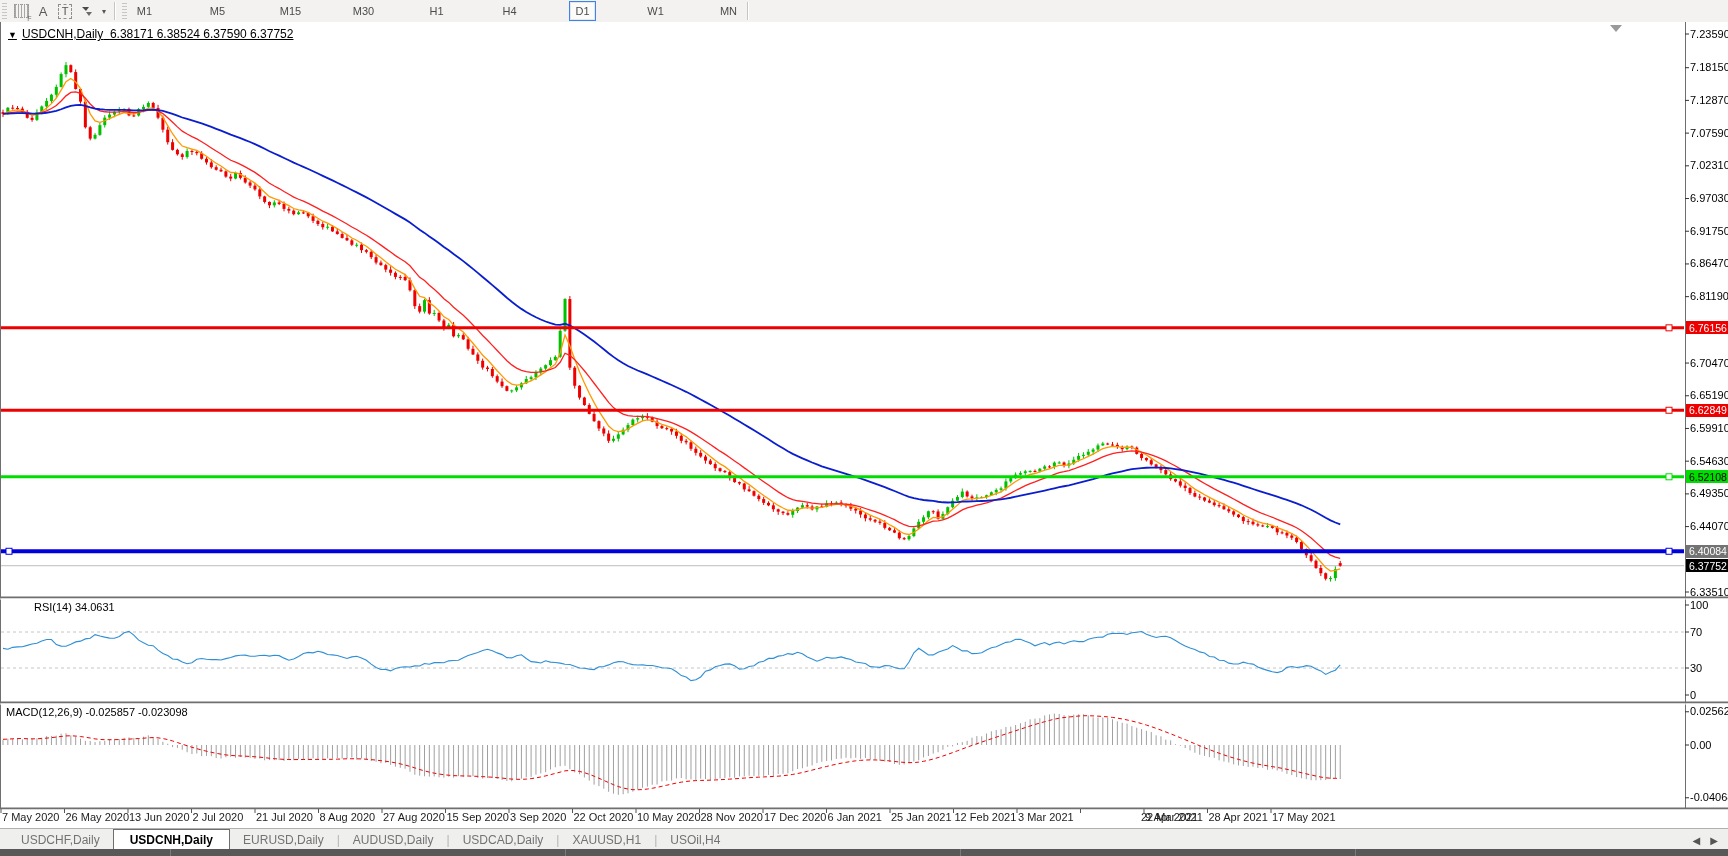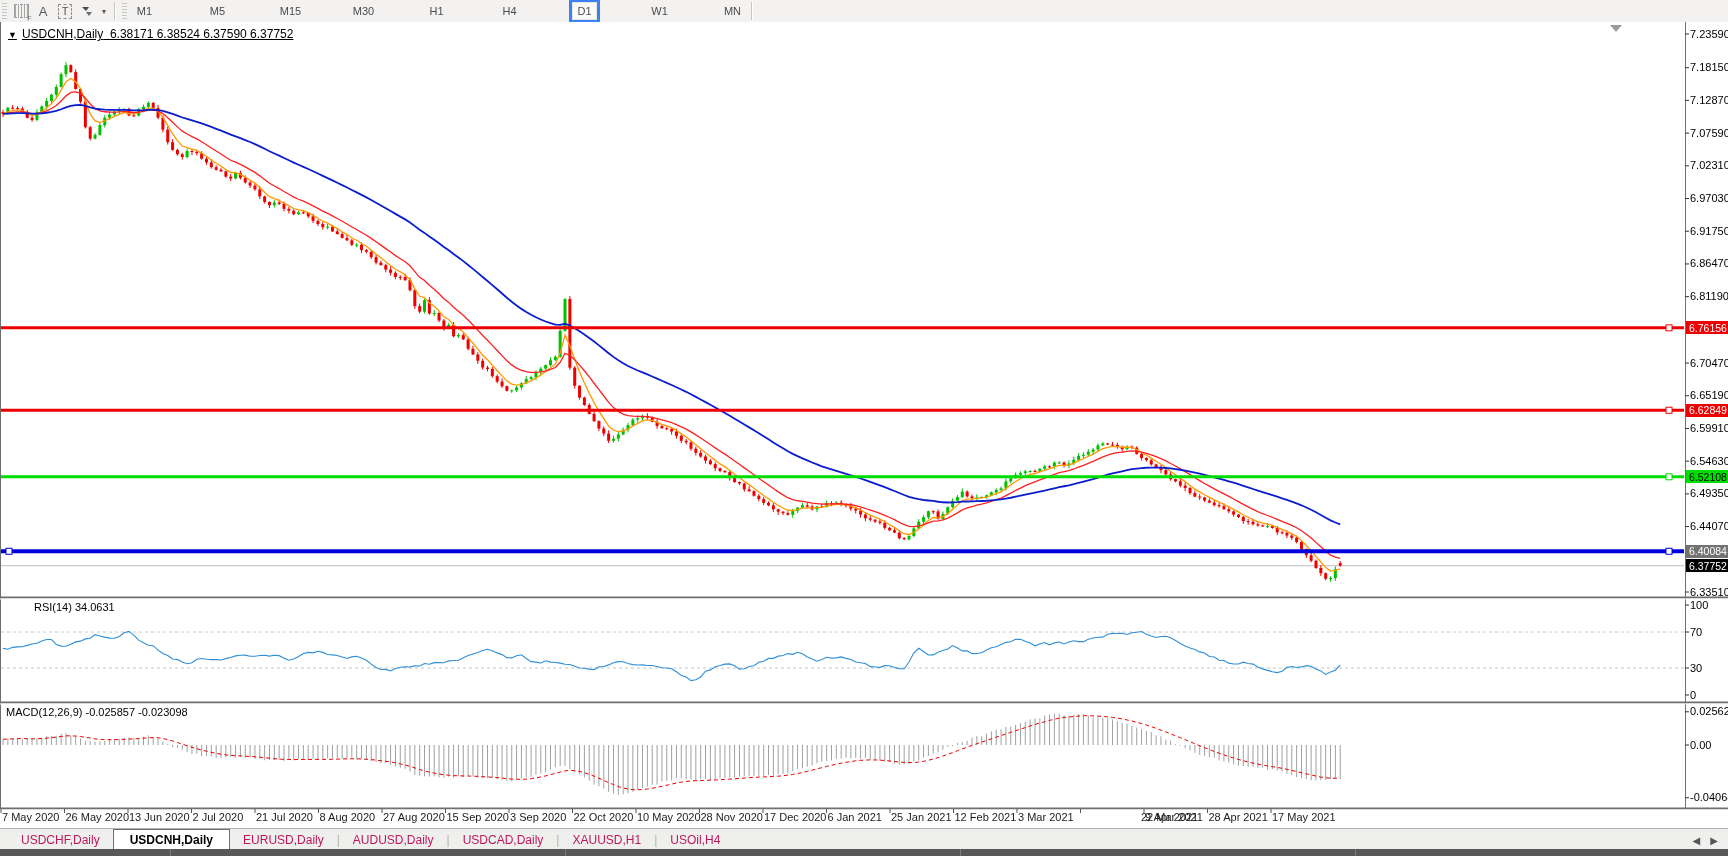--- a/index.html
+++ b/index.html
@@ -13,35 +13,35 @@
   .tool{width:22px;height:18px;display:flex;align-items:center;justify-content:center;
     color:#5a5a5a;font-size:13px;position:relative;cursor:default;}
   .gridicon{width:13px;height:12px;border:1px dotted #8a8a8a;position:relative;
     background:repeating-linear-gradient(90deg,#9a9a9a 0 1px,transparent 1px 3px);opacity:.85;}
   .gridicon i{position:absolute;right:-4px;bottom:-5px;font-style:normal;font-size:7px;color:#555;}
   .tbox{border:1px dashed #8f8f8f;font-size:11px;line-height:11px;padding:1px 3px;color:#555;}
   .caret{font-size:8px;color:#555;width:12px;text-align:center;}
   .vsep{width:1px;height:18px;background:#c7c5c2;border-right:1px solid #fff;margin:0 4px;}
   .tf{min-width:25px;height:18px;display:flex;align-items:center;justify-content:center;
     font-size:11px;color:#4c4c4c;margin:0 1px;border:1px solid transparent;}
-  .tf.active{background:#fbfbfa;border:3px solid #3b82f6;box-shadow:inset 0 0 0 1px #e8e6e3;}
+  .tf.active{background:#fbfbfa;border:1px solid #3b82f6;box-shadow:inset 0 0 0 1px #e8e6e3;}
   
   .ovl{position:absolute;z-index:5;white-space:nowrap;}
   #chart-title{left:8px;top:27px;font-size:12px;color:#000;text-decoration:underline;}
   #chart-title .tri{font-size:9px;margin-right:5px;}
   #rsi-label{left:6px;top:601px;font-size:11px;color:#000;padding-left:28px;}
   #macd-label{left:6px;top:706px;font-size:11px;color:#000;}
   .axlbl{position:absolute;left:1690px;z-index:4;font-size:11px;color:#000;}
   .tag{position:absolute;left:1686px;width:42px;height:13px;z-index:6;font-size:10.5px;
     display:flex;align-items:center;padding-left:3px;box-sizing:border-box;}
   .datelbl{position:absolute;top:811px;font-size:11px;color:#1c1c1c;z-index:4;}
   
   #tabbar{position:absolute;left:0;top:828px;width:1728px;height:21px;background:#efefee;
     border-top:1px solid #b3b1ae;display:flex;align-items:flex-end;z-index:7;}
-  .tab{font-size:12px;color:#be185d;padding:3px 13px 3px 13px;cursor:default;}
+  .tab{font-size:12px;color:#737373;padding:3px 13px 3px 13px;cursor:default;}
   .tab.active{background:#fff;border:1px solid #6e6e6e;border-bottom:none;color:#000;
     font-weight:700;padding:3px 16px;margin-top:-1px;}
   .tabsep{color:#b5b5b5;font-size:12px;padding-bottom:3px;}
   #tab-arrows{margin-left:auto;margin-right:10px;display:flex;gap:10px;align-items:center;
     padding-bottom:4px;color:#555;font-size:10px;}
   
   #taskstrip{position:absolute;left:0;top:849px;width:1728px;height:7px;background:#585858;z-index:7;}
   #taskstrip span{position:absolute;top:0;width:1px;height:7px;background:#7a7a7a;}
   svg{position:absolute;left:0;top:0;z-index:1;}
 </style>

